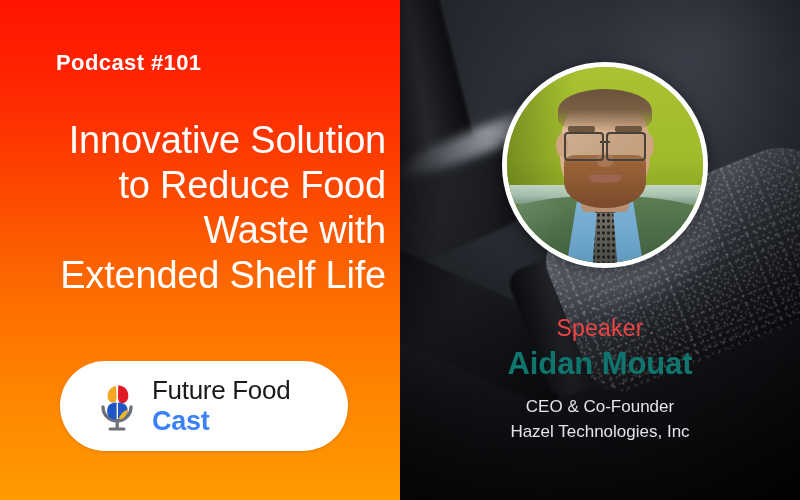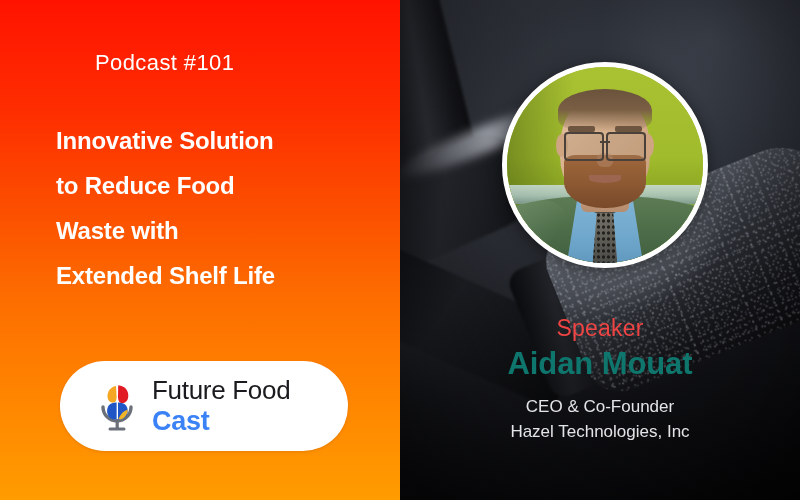--- a/index.html
+++ b/index.html
@@ -28,37 +28,37 @@
     height: 500px;
     background: linear-gradient(to bottom, #ff1300 0%, #fe2d00 22%, #fc4f00 42%, #fd6e00 60%, #ff8600 80%, #ff9c00 100%);
     overflow: hidden;
   }
 
   .episode-label {
     position: absolute;
     left: 56px;
     top: 50px;
     font-size: 22px;
-    font-weight: 400;
+    font-weight: 700;
     color: #ffffff;
     letter-spacing: 0.4px;
     white-space: nowrap;
-    margin-left: 39px;
   }
 
   .headline {
     position: absolute;
     left: 56px;
     top: 118px;
     width: 330px;
-    font-size: 24px;
+    font-size: 38px;
     line-height: 45px;
-    font-weight: bold;
+    font-weight: normal;
     color: #ffffff;
     letter-spacing: -0.2px;
+    text-align: right;
   }
   .headline .hl-line { display: block; white-space: nowrap; }
 
   
   .logo-badge {
     position: absolute;
     left: 60px;
     top: 361px;
     width: 288px;
     height: 90px;

